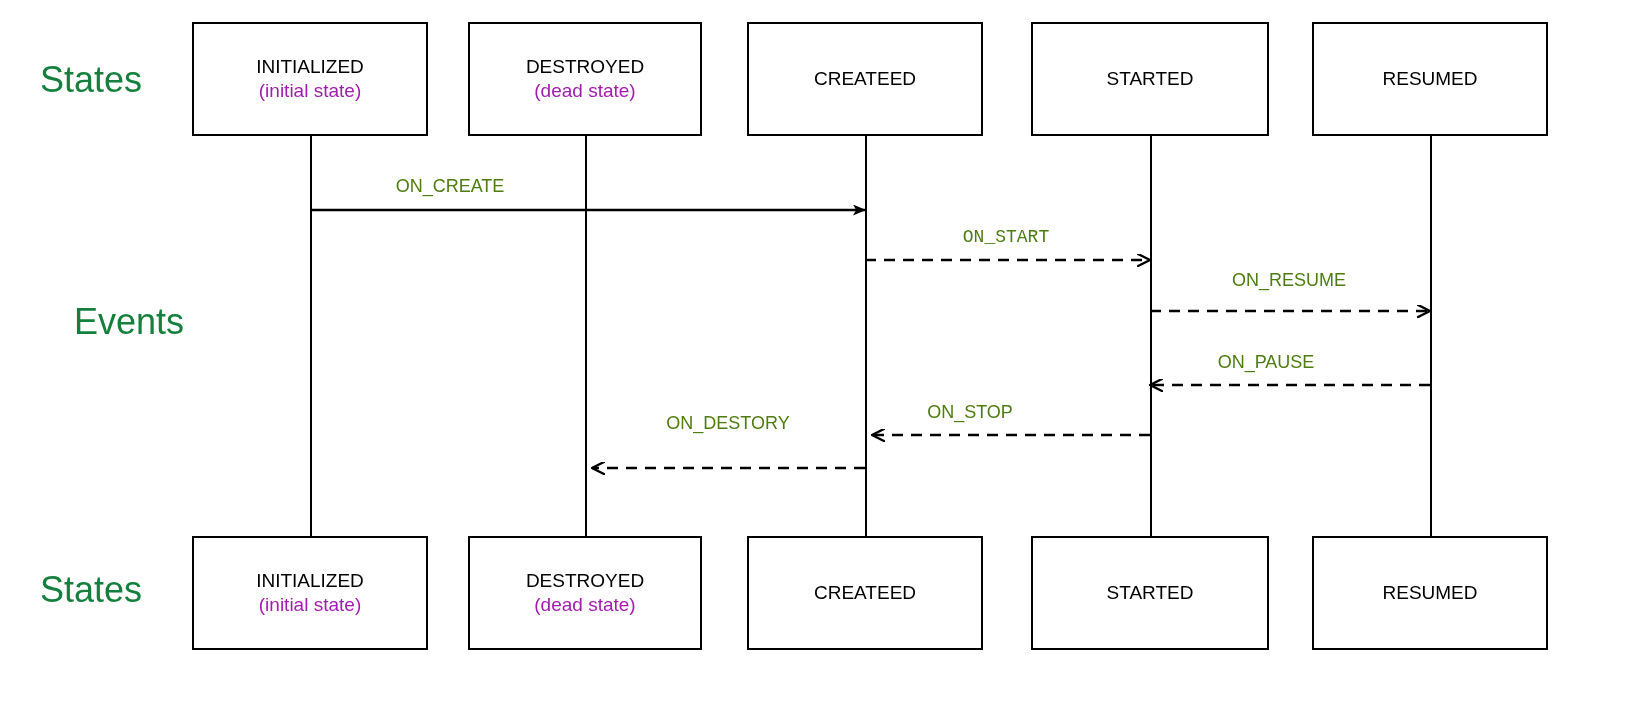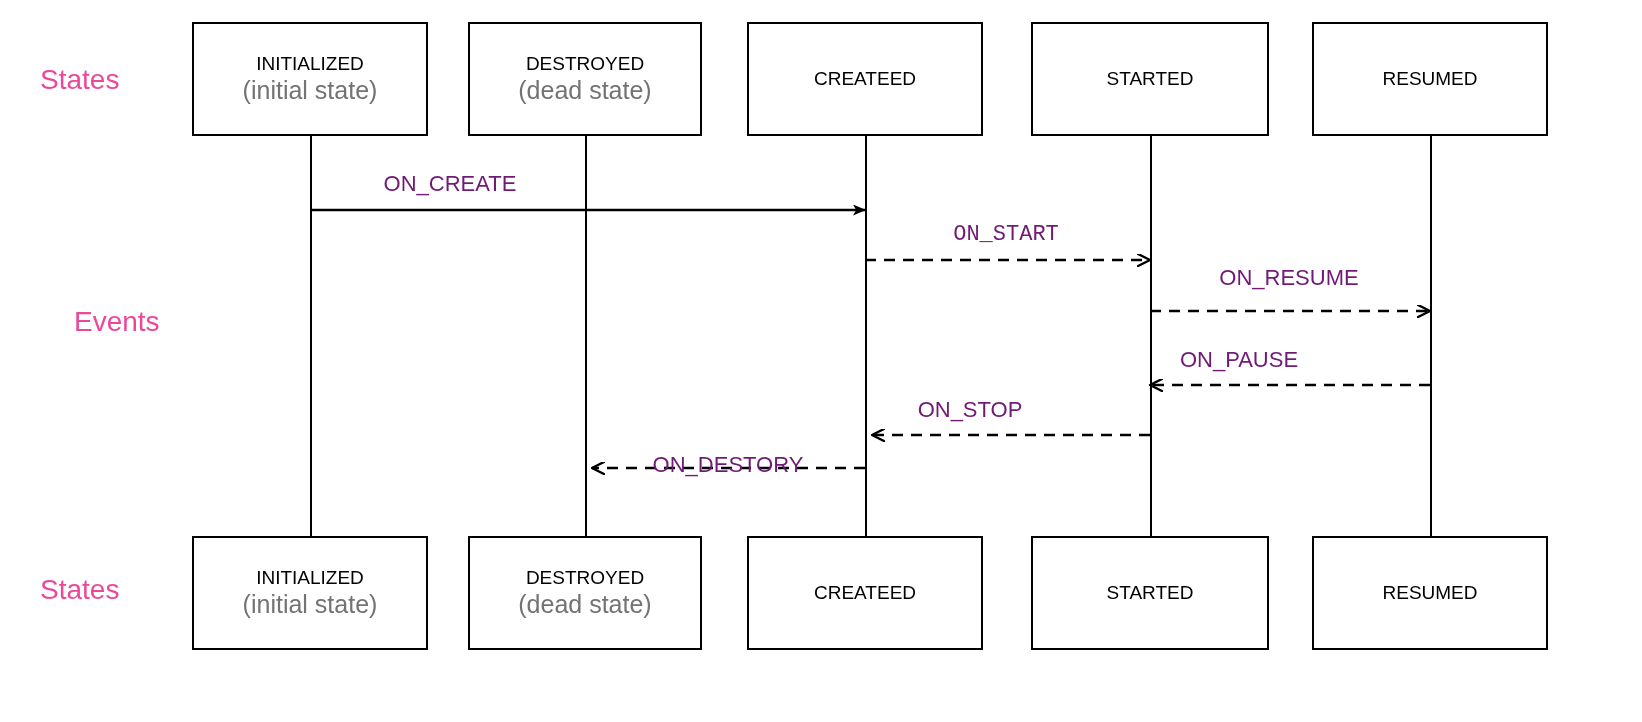--- a/index.html
+++ b/index.html
@@ -14,23 +14,23 @@
   }
   #diagram-root {
     position: relative;
     width: 1642px;
     height: 722px;
     background: #ffffff;
     overflow: hidden;
   }
   .row-label {
     position: absolute;
-    font-size: 28px;
+    font-size: 36px;
     line-height: 1;
-    color: #ec4899;
+    color: #15803d;
     white-space: nowrap;
     transform: translateY(-50%);
     letter-spacing: 0px;
   }
   .state-box {
     position: absolute;
     box-sizing: border-box;
     border: 2.5px solid #000000;
     background: #ffffff;
     display: flex;
@@ -39,36 +39,36 @@
     justify-content: center;
     z-index: 3;
   }
   .state-box .state-name {
     font-size: 19px;
     line-height: 1.25;
     color: #000000;
     white-space: nowrap;
   }
   .state-box .state-sub {
-    font-size: 25px;
+    font-size: 19px;
     line-height: 1.25;
-    color: #737373;
+    color: #a21caf;
     white-space: nowrap;
   }
   .lifeline {
     position: absolute;
     width: 0;
     border-left: 2.5px solid #000000;
     z-index: 1;
   }
   .msg-label {
     position: absolute;
-    font-size: 22px;
+    font-size: 18px;
     line-height: 1;
-    color: #701a75;
+    color: #4d7c0f;
     white-space: nowrap;
     transform: translate(-50%, -100%);
     z-index: 4;
     background: transparent;
   }
   svg.arrow-layer {
     position: absolute;
     left: 0;
     top: 0;
     width: 1642px;
@@ -152,18 +152,18 @@
       </div>
       <div class="state-box" style="left: 1312px; top: 536px; width: 236px; height: 114px;">
         <div class="state-name">RESUMED</div>
       </div>
     </div>
 
   <div id="msg-labels">
       <div class="msg-label" style="left: 450px; top: 195px;">ON_CREATE</div>
       <div class="msg-label" style="left: 1006px; top: 246px; font-family: Liberation Mono, monospace;">ON_START</div>
       <div class="msg-label" style="left: 1289px; top: 289px;">ON_RESUME</div>
-      <div class="msg-label" style="left: 1239px; top: 371px;">ON_PAUSE</div>
+      <div class="msg-label" style="left: 1266px; top: 371px;">ON_PAUSE</div>
       <div class="msg-label" style="left: 970px; top: 421px;">ON_STOP</div>
-      <div class="msg-label" style="left: 728px; top: 476px; text-align: right;">ON_DESTORY</div>
+      <div class="msg-label" style="left: 728px; top: 432px; text-align: right;">ON_DESTORY</div>
     </div>
 
 </div>
 
 </body></html>

